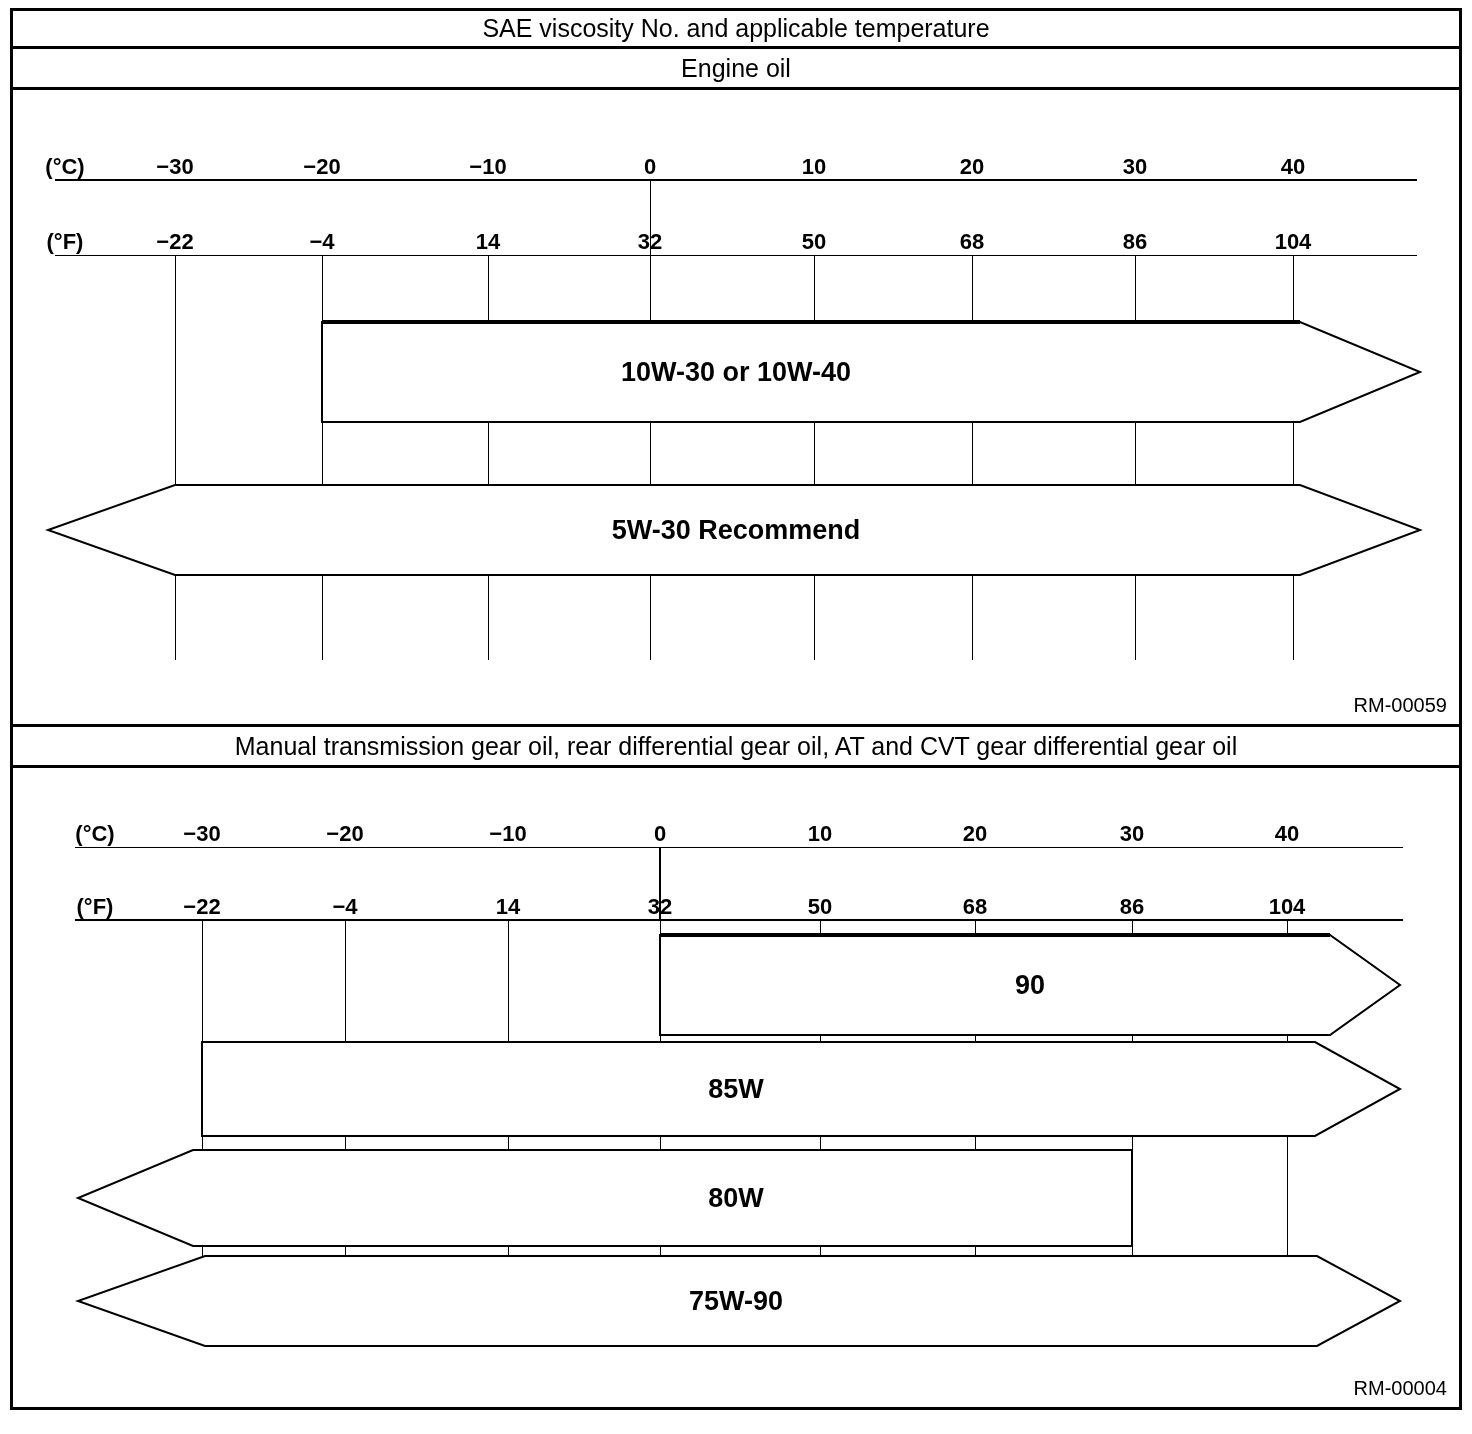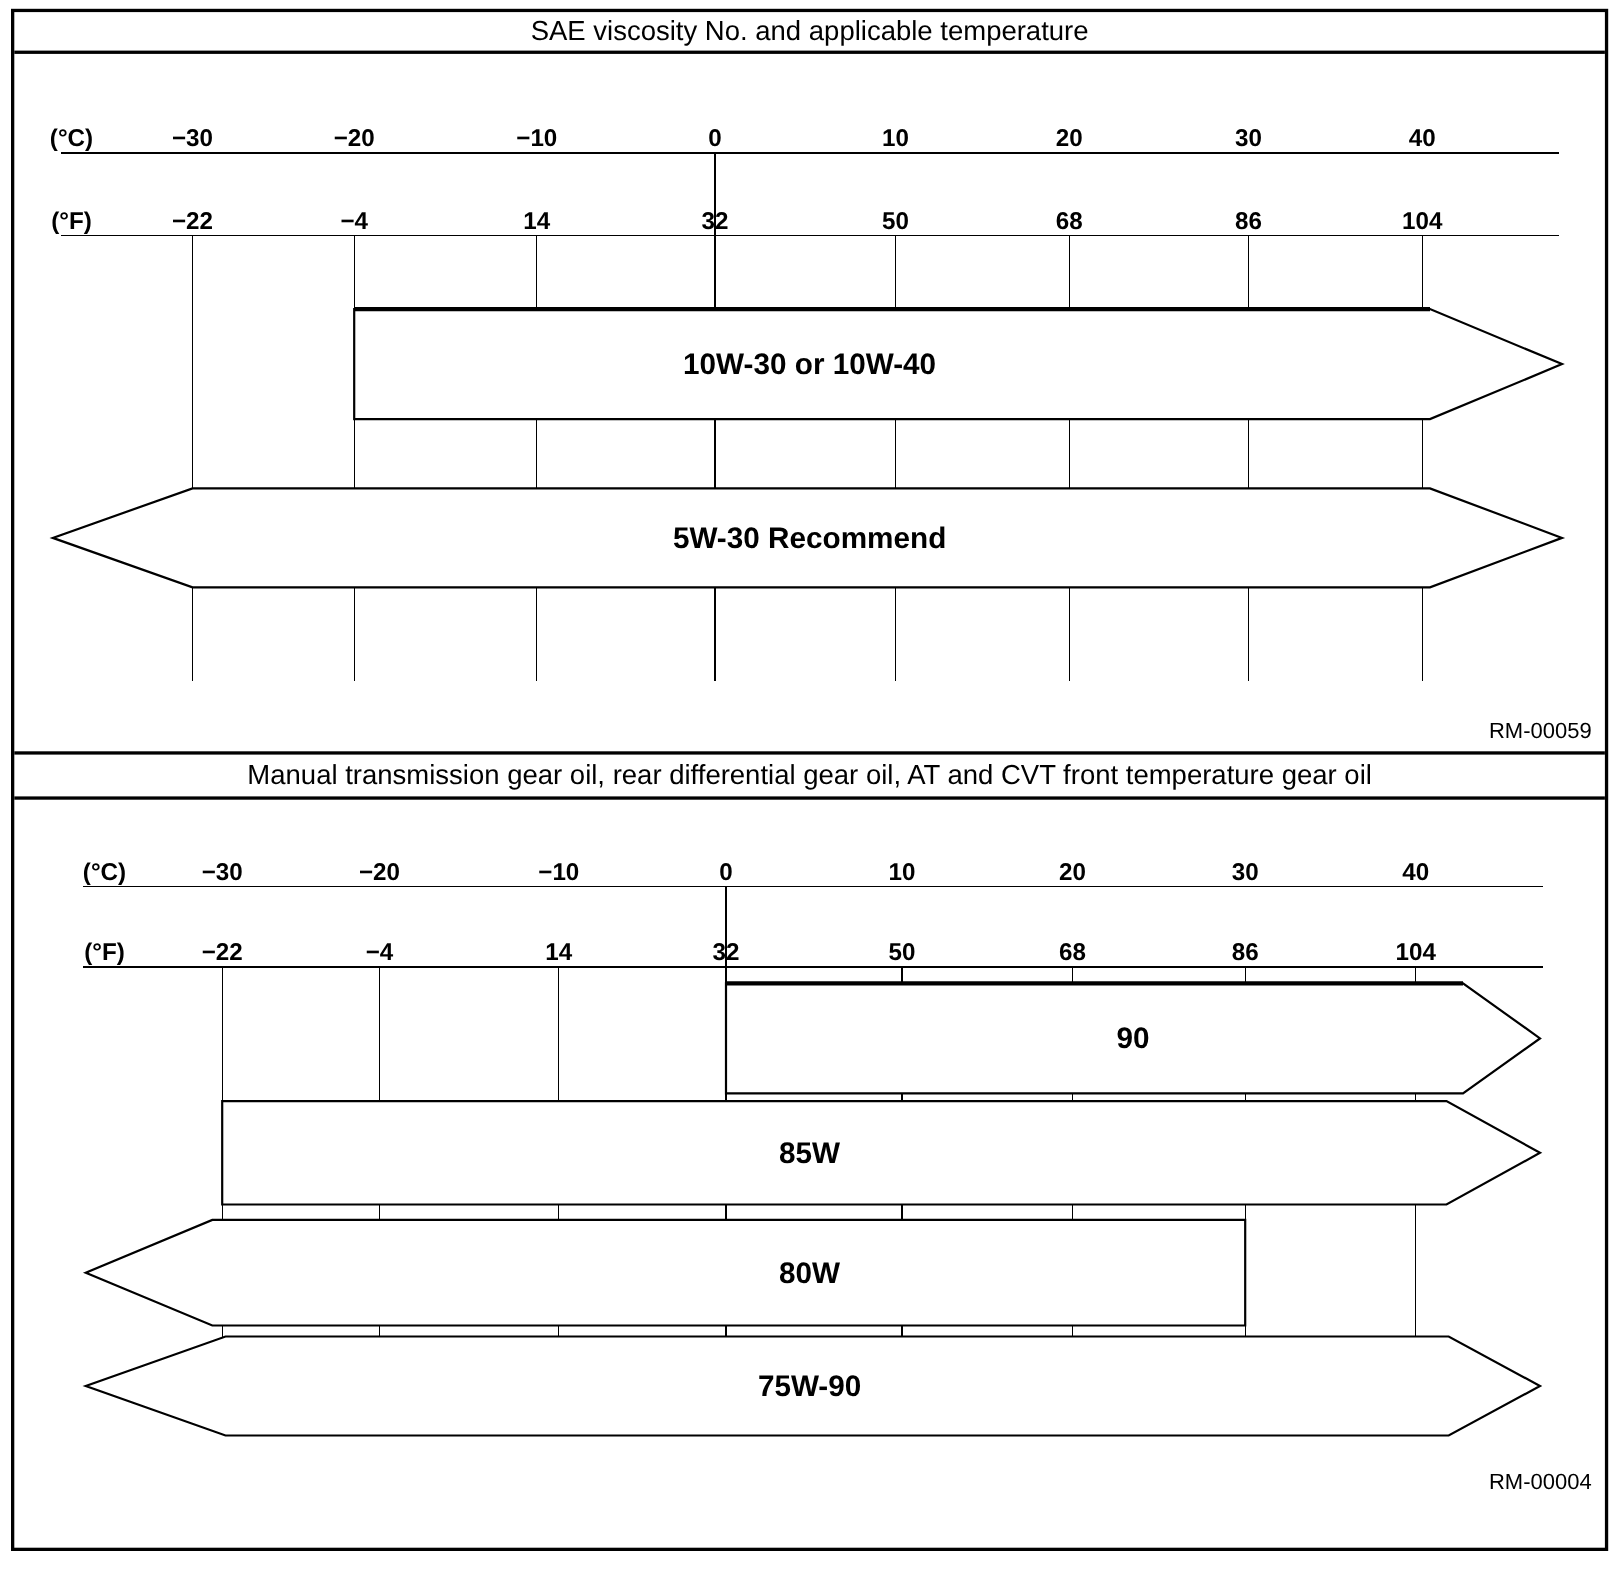--- a/index.html
+++ b/index.html
@@ -27,20 +27,23 @@
 </head>
 <body>
 
 <div class="figure">
   <div class="frame">
 
     <div class="hrow row-title">
       <span>SAE viscosity No. and applicable temperature</span>
     </div>
 
+    <div class="hrow row-sub">
+      <span>Engine oil</span>
+    </div>
 
     <div class="panel panel-engine">
       <svg width="1446" height="634" viewBox="0 0 1446 634">
 
         <g class="grid" stroke-width="1">
           <line x1="162" y1="165" x2="162" y2="570"></line>
           <line x1="309" y1="165" x2="309" y2="570"></line>
           <line x1="475" y1="165" x2="475" y2="570"></line>
           <line x1="637" y1="165" x2="637" y2="570"></line>
           <line x1="801" y1="165" x2="801" y2="570"></line>
@@ -82,21 +85,21 @@
         <text class="band-label" x="723" y="291" text-anchor="middle">10W-30 or 10W-40</text>
 
         <polygon class="band" points="162,395 1287,395 1407,440 1287,485 162,485 35,440"></polygon>
         <text class="band-label" x="723" y="449" text-anchor="middle">5W-30 Recommend</text>
 
         <text class="code" x="1434" y="622" text-anchor="end">RM-00059</text>
       </svg>
     </div>
 
     <div class="hrow row-sub">
-      <span>Manual transmission gear oil, rear differential gear oil, AT and CVT front temperature gear oil</span>
+      <span>Manual transmission gear oil, rear differential gear oil, AT and CVT gear differential gear oil</span>
     </div>
 
     <div class="panel panel-gear">
       <svg width="1446" height="639" viewBox="0 0 1446 639">
 
         <g class="grid" stroke-width="1">
           <line x1="189" y1="152" x2="189" y2="488"></line>
           <line x1="332" y1="152" x2="332" y2="488"></line>
           <line x1="495" y1="152" x2="495" y2="488"></line>
           <line x1="647" y1="152" x2="647" y2="488"></line>

